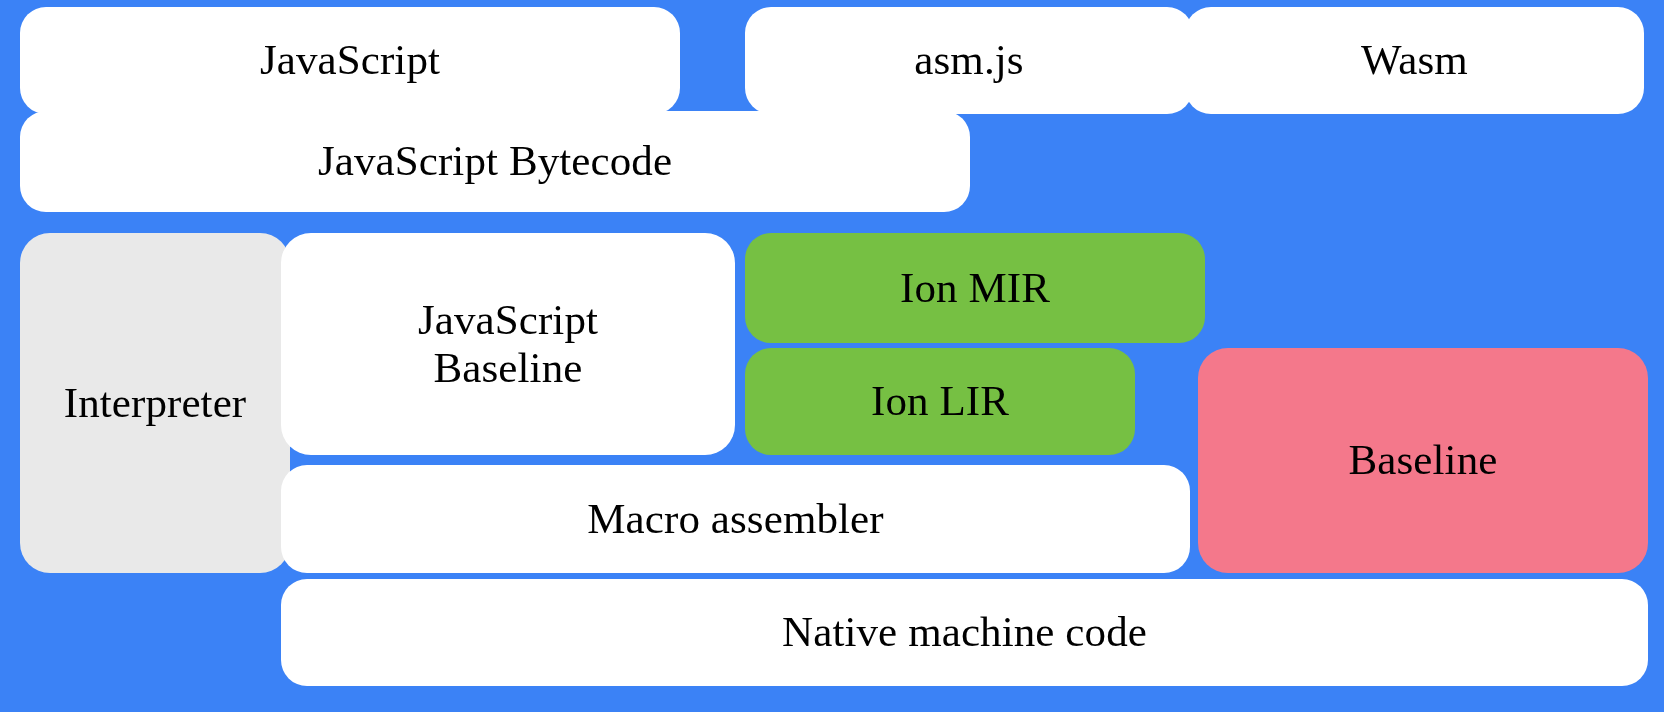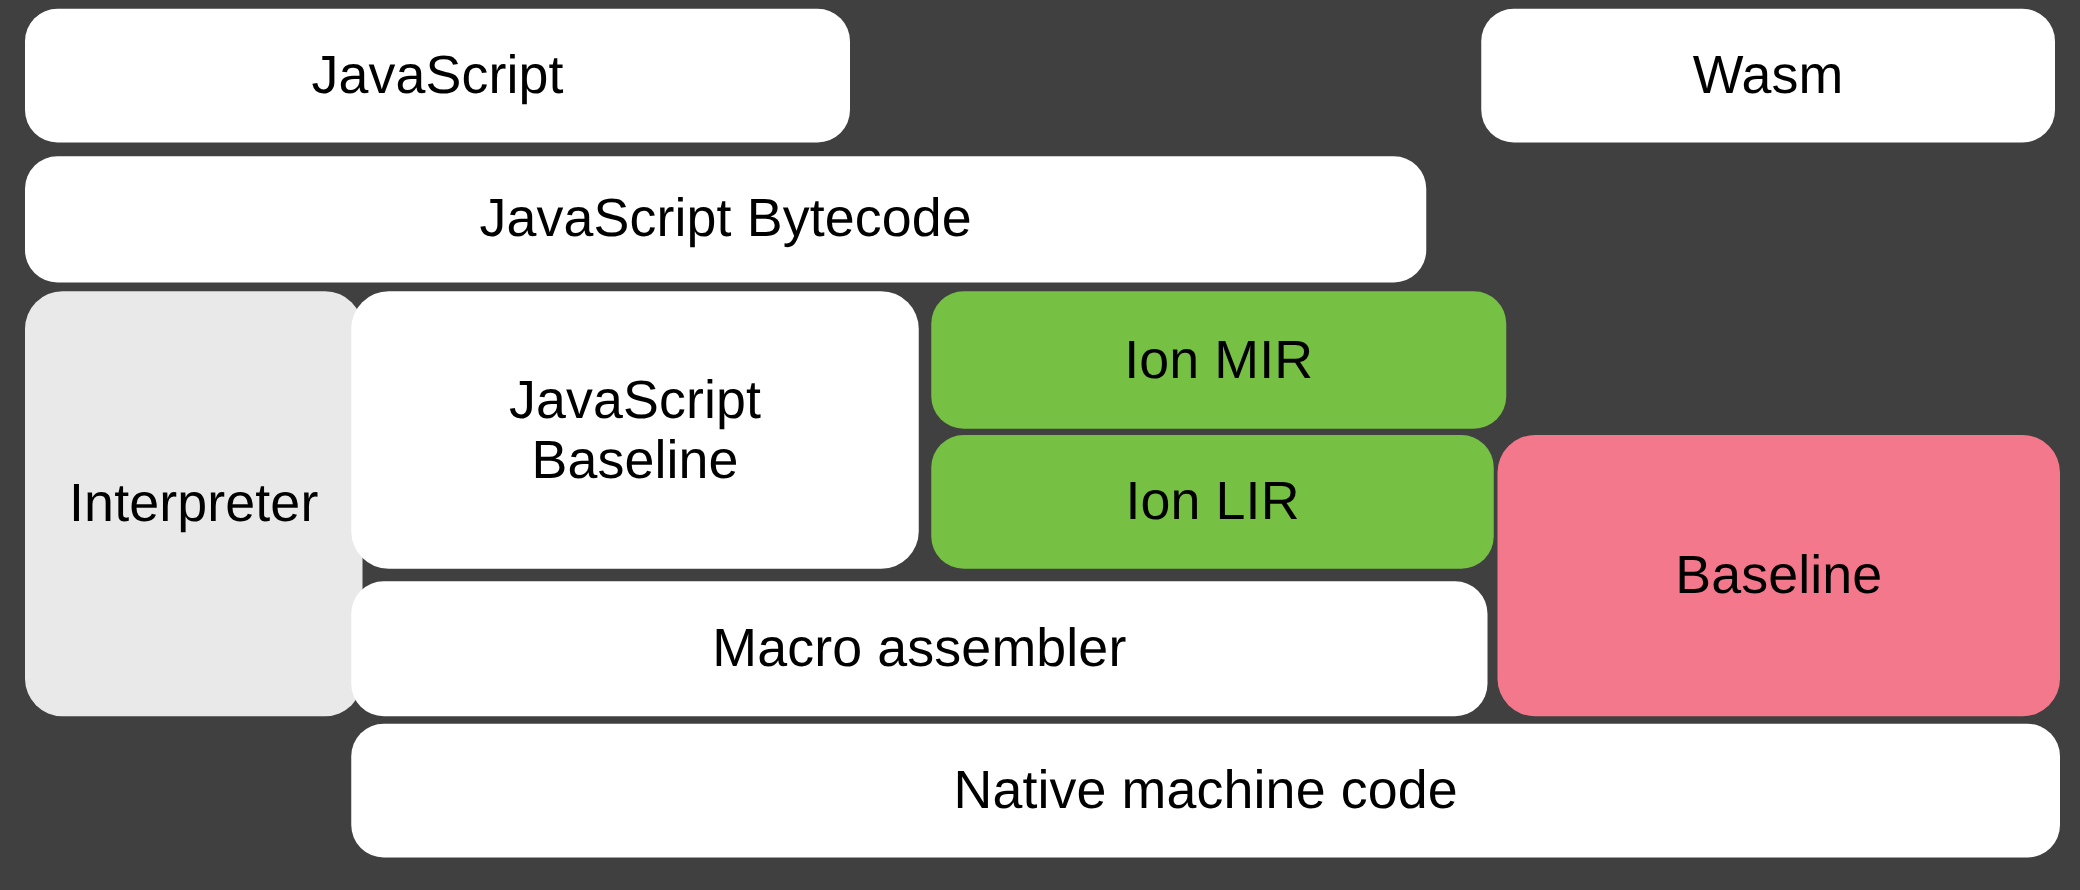--- a/index.html
+++ b/index.html
@@ -4,23 +4,23 @@
 <style>
   html, body {
     margin: 0;
     padding: 0;
     background: #000000;
   }
   #canvas {
     position: relative;
     width: 1664px;
     height: 712px;
-    background: #404040;
+    background: #3b82f6;
     overflow: hidden;
-    font-family: Liberation Sans, sans-serif;
+    font-family: Liberation Serif, serif;
   }
   .box {
     position: absolute;
     box-sizing: border-box;
     display: flex;
     align-items: center;
     justify-content: center;
     text-align: center;
     border-radius: 26px;
     color: #000000;
@@ -37,34 +37,35 @@
   .box.pink    { background: #f4788b; }
   .box.tall-radius { border-radius: 30px; }
 </style>
 </head>
 <body>
 
 <div id="canvas">
 
   <div class="box white" style="left:20px; top:7px; width:660px; height:107px;">JavaScript</div>
 
+  <div class="box white" style="left:745px; top:7px; width:448px; height:107px;">asm.js</div>
 
   <div class="box white" style="left:1185px; top:7px; width:459px; height:107px;">Wasm</div>
 
-  <div class="box white" style="left:20px; top:125px; width:1121px; height:101px;">JavaScript Bytecode</div>
+  <div class="box white" style="left:20px; top:111px; width:950px; height:101px;">JavaScript Bytecode</div>
 
 
   <div class="box gray tall-radius" style="left:20px; top:233px; width:270px; height:340px;">Interpreter</div>
 
   <div class="box white tall-radius" style="left:281px; top:233px; width:454px; height:222px;">JavaScript
 Baseline</div>
 
   <div class="box green" style="left:745px; top:233px; width:460px; height:110px;">Ion MIR</div>
 
-  <div class="box green" style="left:745px; top:348px; width:450px; height:107px;">Ion LIR</div>
+  <div class="box green" style="left:745px; top:348px; width:390px; height:107px;">Ion LIR</div>
 
   <div class="box pink tall-radius" style="left:1198px; top:348px; width:450px; height:225px;">Baseline</div>
 
   <div class="box white" style="left:281px; top:465px; width:909px; height:108px;border-radius:26px;">Macro assembler</div>
 
   <div class="box white" style="left:281px; top:579px; width:1367px; height:107px;">Native machine code</div>
 
 </div>
 
 </body></html>

